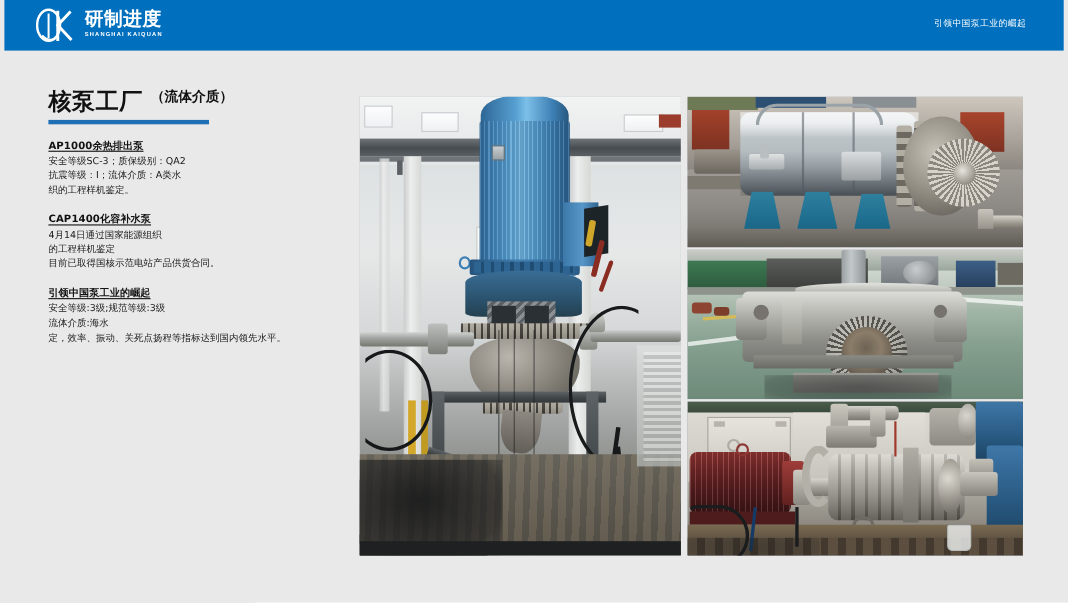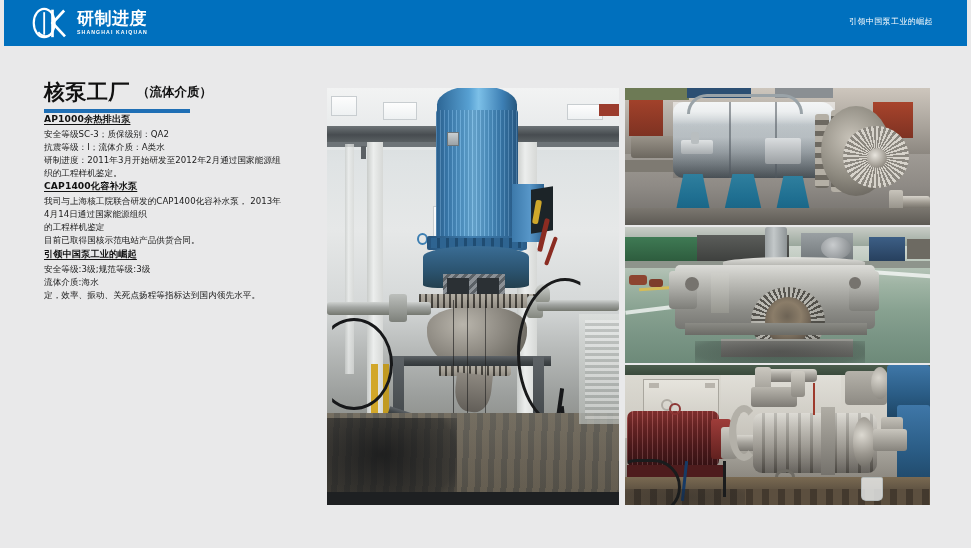--- a/index.html
+++ b/index.html
@@ -41,37 +41,37 @@
     color: #ffffff; font-size: 8px; letter-spacing: 0.4px;
     font-family: Liberation Mono, monospace;
     white-space: nowrap;
   }
 
   
   #left-col {
     position: absolute; left: 44px; top: 82px; width: 268px;
   }
   #title-row {
-    display: flex; align-items: center; gap: 7px;
+    display: flex; align-items: flex-start; gap: 7px;
   }
   #title-main {
     font-size: 21px; font-weight: bold; color: #111111;
     font-family: "DejaVu Sans", "Liberation Sans", sans-serif;
     letter-spacing: 0.5px; line-height: 1;
   }
   #title-sub {
     font-size: 12.5px; font-weight: bold; color: #111111;
     font-family: "DejaVu Sans", "Liberation Sans", sans-serif;
     line-height: 1; padding-bottom: 1.5px;
   }
   #title-rule {
     width: 146px; height: 4px; background: #1f6fb5; margin-top: 6px;
   }
 
-  .section { }
+  .section { margin-top: 13px; }
   .section:first-of-type { margin-top: 16px; }
   .sec-head {
     font-size: 9.2px; font-weight: bold; color: #111111;
     text-decoration: underline;
     text-underline-offset: 2px;
     font-family: "DejaVu Sans", "Liberation Sans", sans-serif;
     letter-spacing: 0.1px;
     margin-bottom: 2px;
   }
   .sec-line {
@@ -342,27 +342,25 @@
     <div id="title-row">
       <span id="title-main">核泵工厂</span>
       <span id="title-sub">（流体介质）</span>
     </div>
     <div id="title-rule"></div>
 
     <div class="section">
       <div class="sec-head">AP1000余热排出泵</div>
       <div class="sec-line">安全等级SC-3；质保级别：QA2</div>
       <div class="sec-line">抗震等级：Ⅰ；流体介质：A类水</div>
-      <div class="sec-line">研制进度：2011年3月开始研发至2012年2月通过国家能源组</div>
       <div class="sec-line">织的工程样机鉴定。</div>
     </div>
 
     <div class="section">
       <div class="sec-head">CAP1400化容补水泵</div>
-      <div class="sec-line">我司与上海核工院联合研发的CAP1400化容补水泵， 2013年</div>
       <div class="sec-line">4月14日通过国家能源组织</div>
       <div class="sec-line">的工程样机鉴定</div>
       <div class="sec-line">目前已取得国核示范电站产品供货合同。</div>
     </div>
 
     <div class="section">
       <div class="sec-head">引领中国泵工业的崛起</div>
       <div class="sec-line">安全等级:3级;规范等级:3级</div>
       <div class="sec-line">流体介质:海水</div>
       <div class="sec-line">定，效率、振动、关死点扬程等指标达到国内领先水平。</div>

